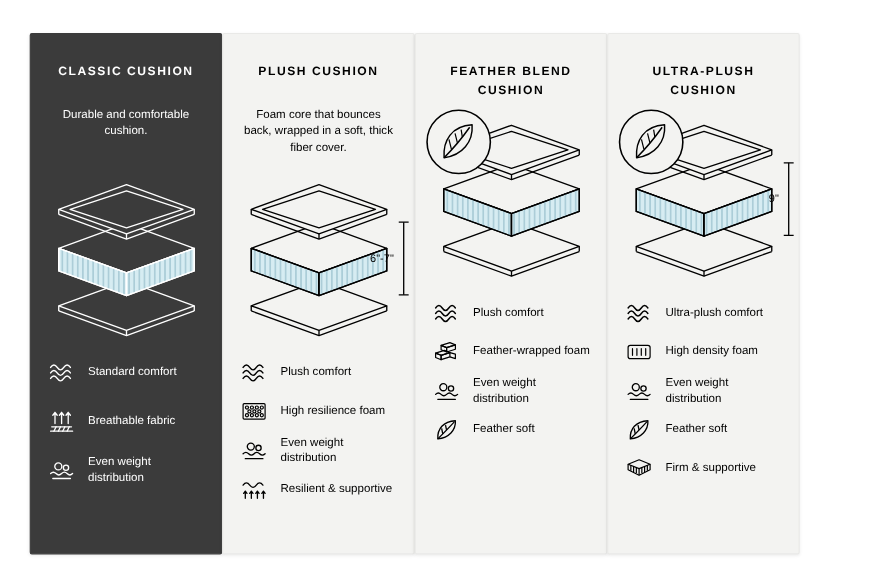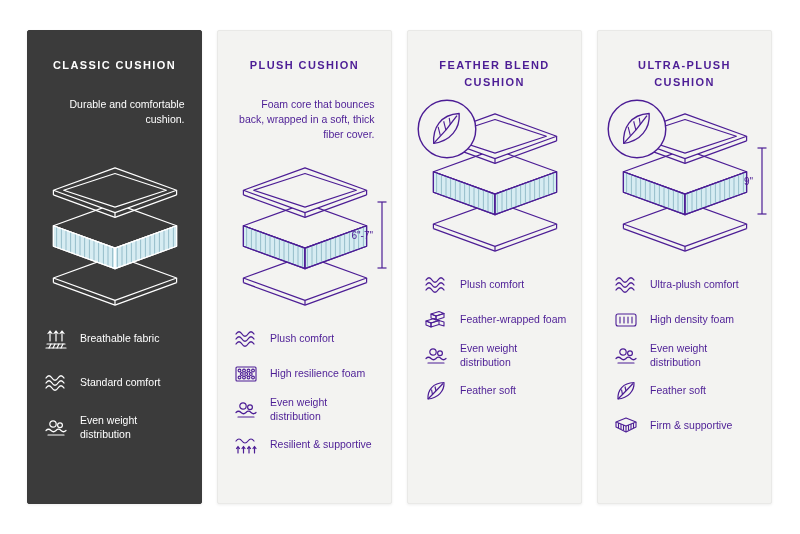--- a/index.html
+++ b/index.html
@@ -5,27 +5,27 @@
   * { margin: 0; padding: 0; box-sizing: border-box; }
   body {
     width: 800px; height: 534px;
     background: #ffffff;
     font-family: "Liberation Sans", sans-serif;
     color: #3b3b3b;
     overflow: hidden;
   }
   .page { width: 800px; height: 534px; background: #fff; }
   .panels-row {
-    display: flex; gap: 15px; padding: 30px 27px;
+    display: flex; padding: 30px 27px;
   }
   .panel {
     --panel-bg: #f3f3f1;
     width: 175px; height: 474px;
     background: var(--panel-bg);
-    color: #4c1d95;
+    color: #000000;
     border: 1px solid #e9e9e7;
     border-radius: 2px;
     position: relative;
     box-shadow: 0 1px 3px rgba(0,0,0,0.07);
   }
   .panel.dark {
     --panel-bg: #3b3b3b;
     background: var(--panel-bg);
     color: #ffffff;
     border-color: #3b3b3b;
@@ -33,21 +33,21 @@
   .title {
     margin-top: 26px; min-height: 32px;
     text-align: center;
     font-size: 11px; font-weight: bold;
     letter-spacing: 1.4px; line-height: 1.5;
     padding: 0 12px;
   }
   .desc {
     margin: 8px auto 0; min-height: 47px;
     max-width: 140px;
-    text-align: right;
+    text-align: center;
     font-size: 10.5px; line-height: 1.45;
   }
   .diagram {
     margin-top: 12px; height: 160px;
     position: relative;
     display: flex; align-items: center; justify-content: center;
   }
   .cushion { width: 140px; height: 140px; overflow: visible; }
   .badge {
     position: absolute; left: 8px; top: -4px;
@@ -192,32 +192,32 @@
       <div class="desc">Durable and comfortable cushion.</div>
       <div class="diagram">
         <svg class="cushion" viewBox="0 0 150 150">
             <use href="#cushion-shape"></use>
           </svg>
       </div>
       <div class="features">
         <div class="feature">
           <span class="ficon">
               <svg viewBox="0 0 24 24">
+                <use href="#icon-waves"></use>
+              </svg>
+            </span>
+          <span class="flabel">Standard comfort</span>
+        </div>
+        <div class="feature">
+          <span class="ficon">
+              <svg viewBox="0 0 24 24">
                 <use href="#icon-breathable"></use>
               </svg>
             </span>
           <span class="flabel">Breathable fabric</span>
-        </div>
-        <div class="feature">
-          <span class="ficon">
-              <svg viewBox="0 0 24 24">
-                <use href="#icon-waves"></use>
-              </svg>
-            </span>
-          <span class="flabel">Standard comfort</span>
         </div>
         <div class="feature">
           <span class="ficon">
               <svg viewBox="0 0 24 24">
                 <use href="#icon-weight"></use>
               </svg>
             </span>
           <span class="flabel">Even weight distribution</span>
         </div>
       </div>

